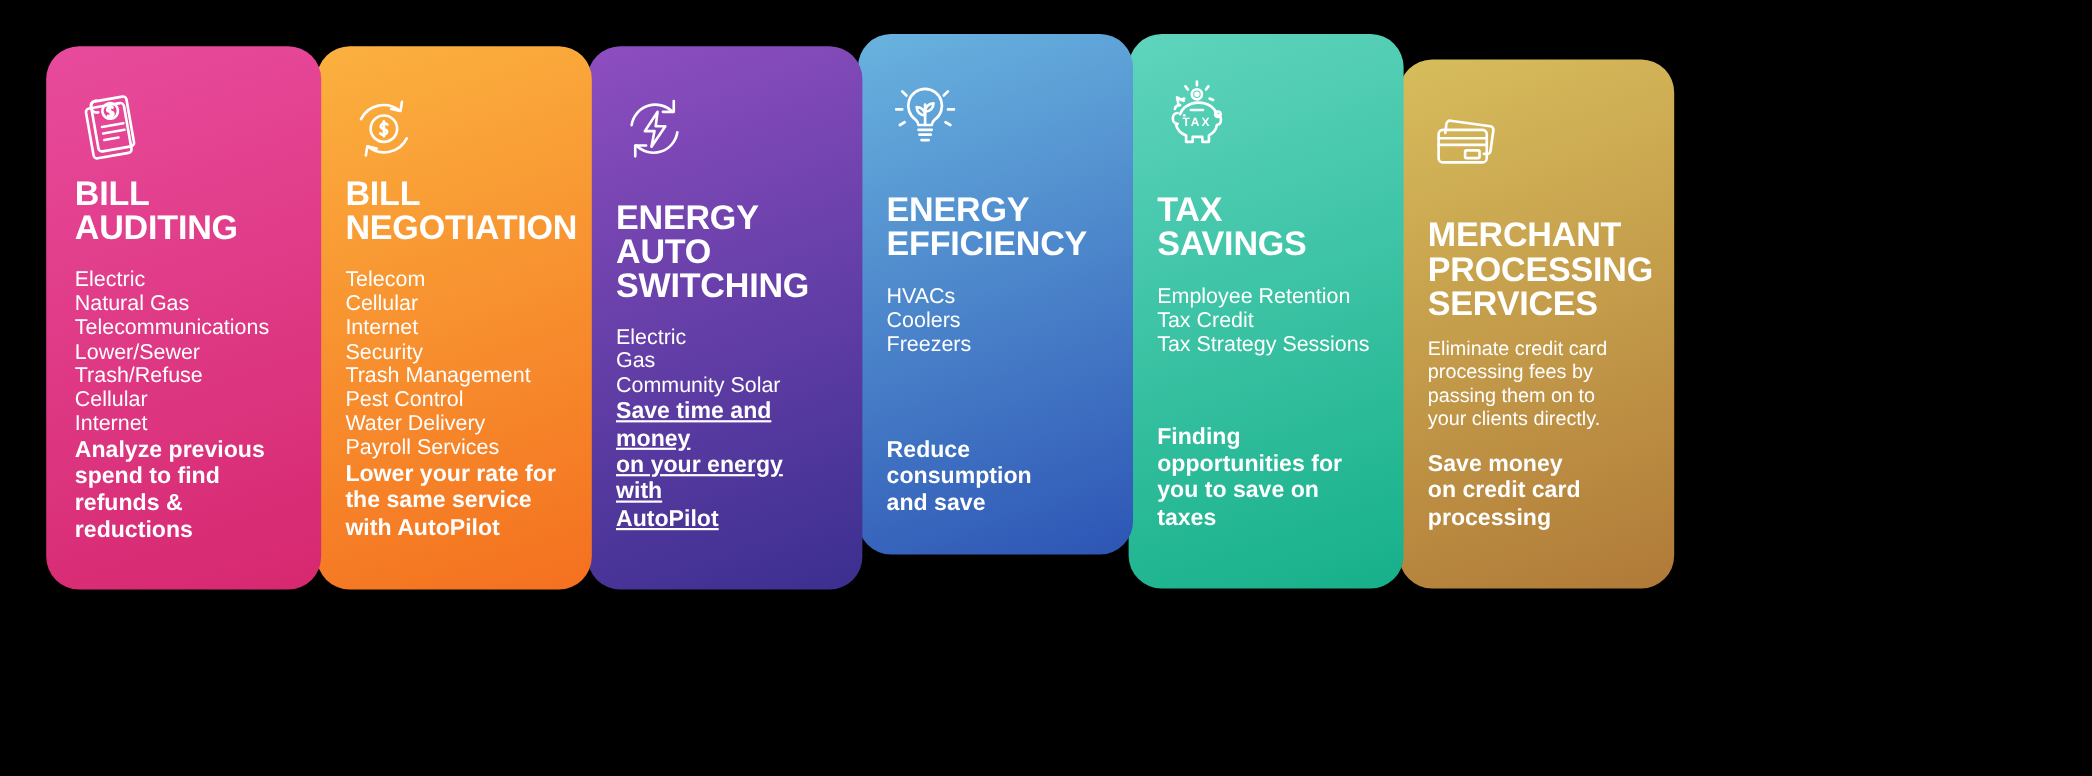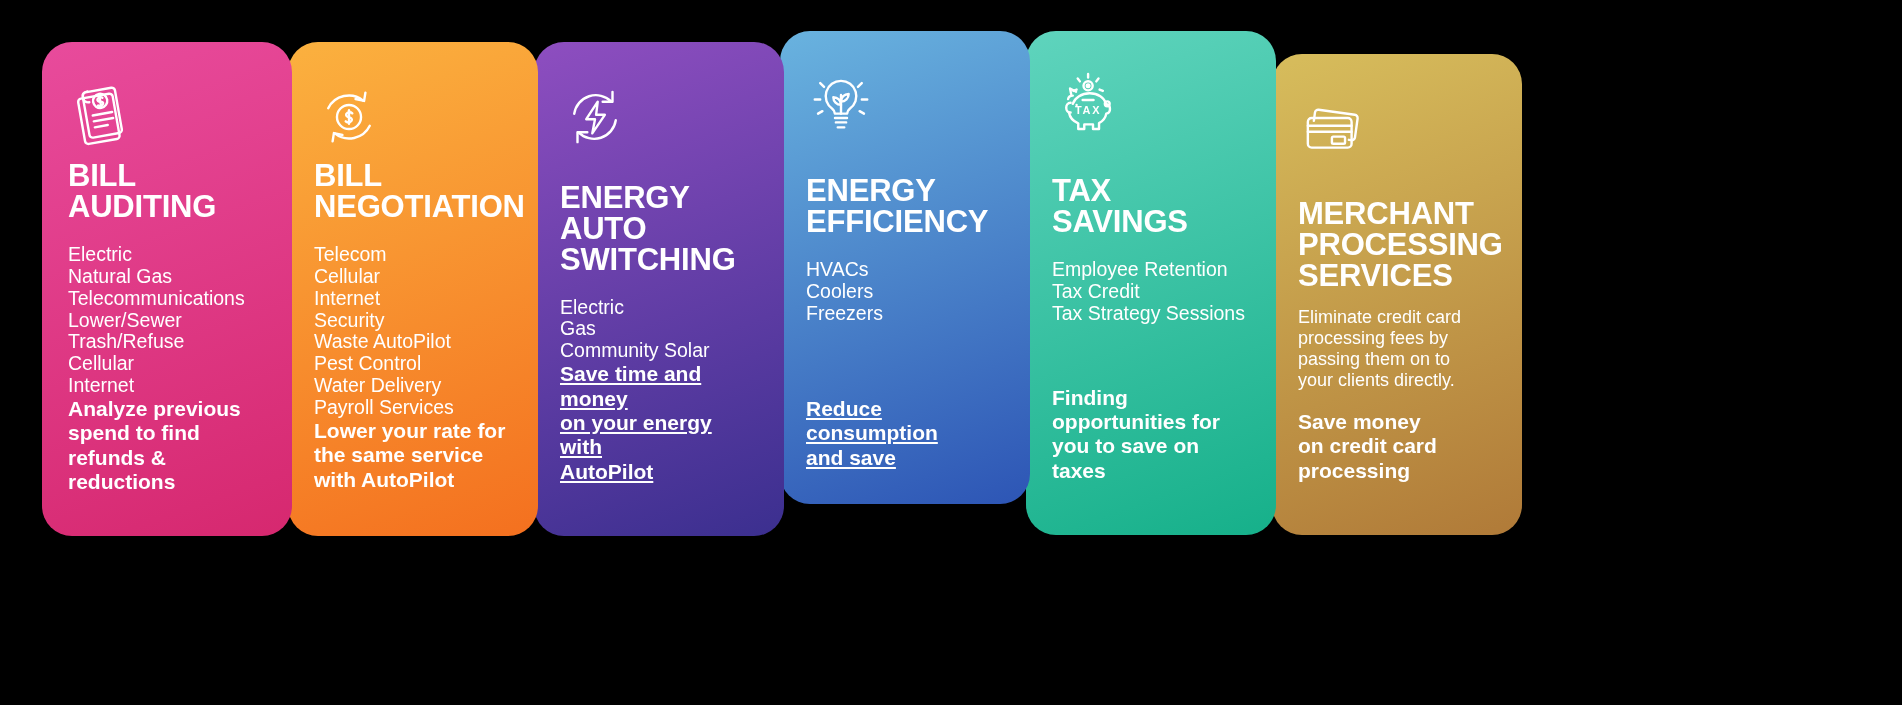--- a/index.html
+++ b/index.html
@@ -114,21 +114,21 @@
         </g>
       </svg>
         </div>
         <div class="card-title">BILL
 NEGOTIATION</div>
         <ul class="card-list">
           <li>Telecom</li>
           <li>Cellular</li>
           <li>Internet</li>
           <li>Security</li>
-          <li>Waste AutoPilot</li>
+          <li>Trash Management</li>
           <li>Pest Control</li>
           <li>Water Delivery</li>
           <li>Payroll Services</li>
         </ul>
         <div class="spacer"></div>
         <div class="card-tag" style="margin-bottom: 52px;">Lower your rate for
 the same service
 with AutoPilot</div>
       </div>
     </div>
@@ -173,21 +173,21 @@
       </svg>
         </div>
         <div class="card-title">ENERGY
 EFFICIENCY</div>
         <ul class="card-list">
           <li>HVACs</li>
           <li>Coolers</li>
           <li>Freezers</li>
         </ul>
         <div class="spacer"></div>
-        <div class="card-tag" style="margin-bottom: 34px; text-decoration: underline;">Reduce consumption
+        <div class="card-tag" style="margin-bottom: 34px;">Reduce consumption
 and save</div>
       </div>
     </div>
     <div class="card" style="left: 1026px; top: 31px; width: 250px; height: 504px; z-index: 2; background: linear-gradient(160deg, rgb(95, 212, 189) 0%, rgb(22, 176, 138) 100%);">
       <div class="card-inner">
         <div class="icon-wrap">
           <svg width="70" height="70" viewBox="0 0 64 64">
         <g fill="none" stroke="#fff" stroke-width="2.2" stroke-linecap="round" stroke-linejoin="round">
           <path d="M17 29c-2.5 0-4 2-4 4.5s1.5 4.5 4 4.5"></path>
           <path d="M19 22.5c-2.5 0-4 1.6-4.3 3.2"></path>

